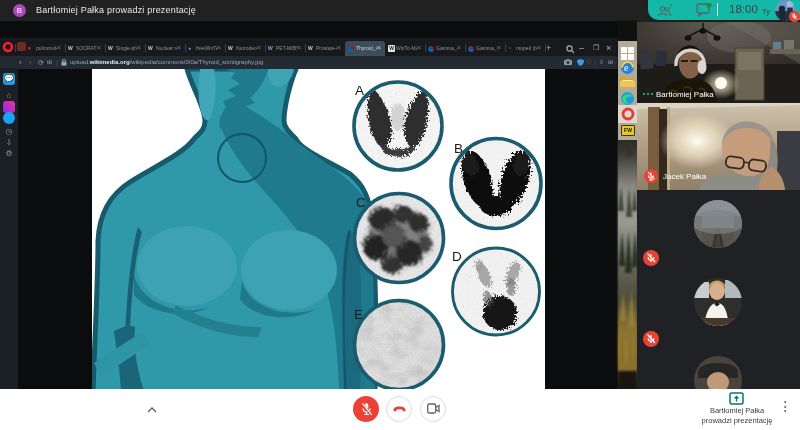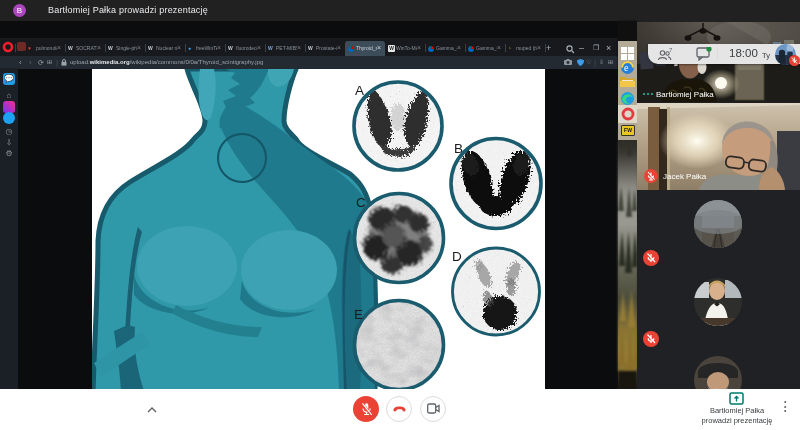--- a/index.html
+++ b/index.html
@@ -1,33 +1,33 @@
 <!DOCTYPE html>
 <html><head>
 <meta charset="utf-8">
 <style>
   html,body{margin:0;padding:0;width:800px;height:430px;overflow:hidden;
     font-family:"Liberation Sans",sans-serif;background:#202124;}
   .abs{position:absolute;}
   #topbar{left:0;top:0;width:800px;height:21px;background:#212121;}
   #bavatar{left:13px;top:4px;width:13px;height:13px;border-radius:50%;background:#ab47bc;
     color:#fff;font-size:8px;text-align:center;line-height:13px;}
-  #topname{left:36px;top:5px;color:#e8eaed;font-size:9px;letter-spacing:0.2px;margin-left:12px;}
+  #topname{left:36px;top:5px;color:#e8eaed;font-size:9px;letter-spacing:0.2px;}
   #screen{left:0;top:21px;width:637px;height:368px;background:#0b0c0d;}
   #tabbar{left:0;top:17px;width:618px;height:18px;background:#17191d;}
   #addrbar{left:0;top:35px;width:618px;height:13px;background:#242a31;}
   #page{left:0;top:48px;width:618px;height:320px;background:#0b0c0d;}
   #bsidebar{left:0;top:47px;width:18px;height:321px;background:#1b2026;}
   #wimg{left:92px;top:0px;width:453px;height:320px;background:#fff;}
   #taskstrip{left:618px;top:0px;width:19px;height:368px;
     background:linear-gradient(#101010 0%,#14120f 22%,#36342e 32%,#6f6e66 45%,#8e8d85 55%,#55523f 66%,#3c3c28 76%,#8a7434 88%,#6b5524 96%,#171717 100%);}
   #taskbar{left:618px;top:20px;width:19px;height:99px;background:#b3ab97;}
   #sidebar{left:637px;top:21px;width:163px;height:368px;background:#202124;}
-  #whitepanel{left:648px;top:0;width:152px;height:20px;background:#e5e5e5;
-    border-bottom-left-radius:10px;box-shadow:0 1px 2px rgba(0,0,0,.4);margin-top:44px;}
+  #whitepanel{left:648px;top:0;width:152px;height:20px;background:#14b8a6;
+    border-bottom-left-radius:10px;box-shadow:0 1px 2px rgba(0,0,0,.4);}
   #bottombar{left:0;top:389px;width:800px;height:41px;background:#fff;}
   .tab{top:3px;width:40px;height:15px;overflow:hidden;white-space:nowrap;}
   .fav{display:inline-block;margin-left:3px;width:8px;font-size:5px;color:#c9d0d6;
     font-weight:bold;vertical-align:top;line-height:15px;}
   .ttl{display:inline-block;width:21px;overflow:hidden;font-size:5px;color:#8a939b;
     vertical-align:top;line-height:15px;}
   .tx{display:inline-block;font-size:7px;color:#79828a;vertical-align:top;line-height:14px;}
   .tsep{top:6px;width:1px;height:8px;background:#3a4046;}
   .tbtn{top:3px;font-size:9px;color:#aab2b9;line-height:14px;}
   .aico{top:1px;font-size:8px;color:#9aa4ad;line-height:11px;}

